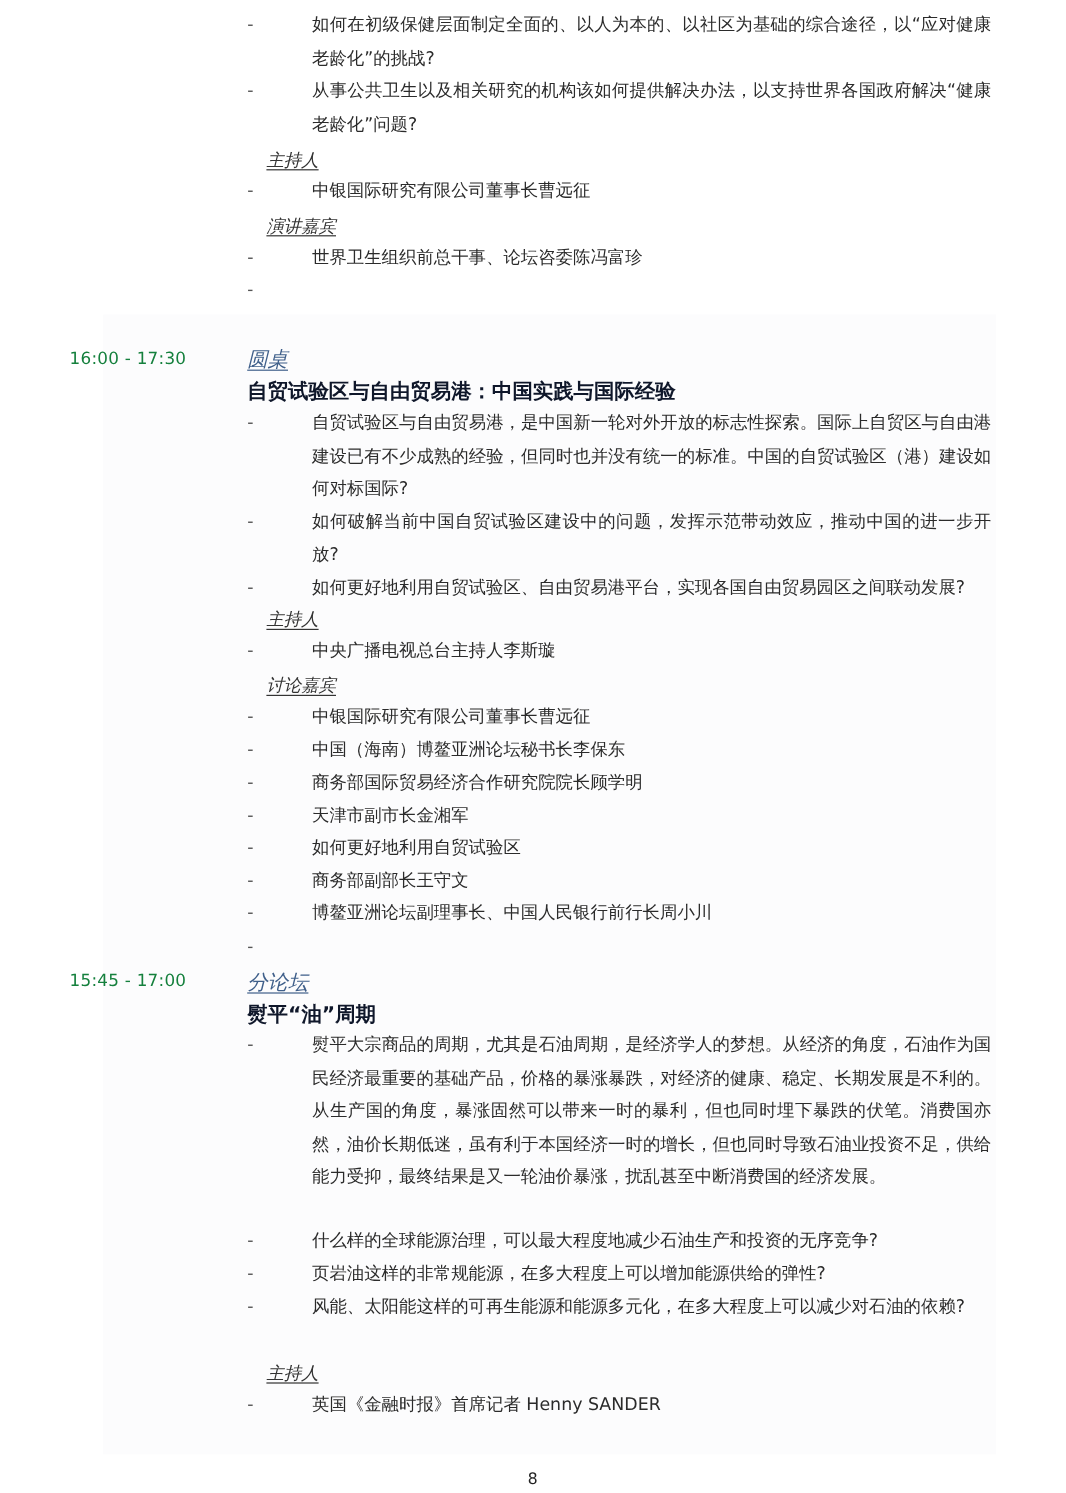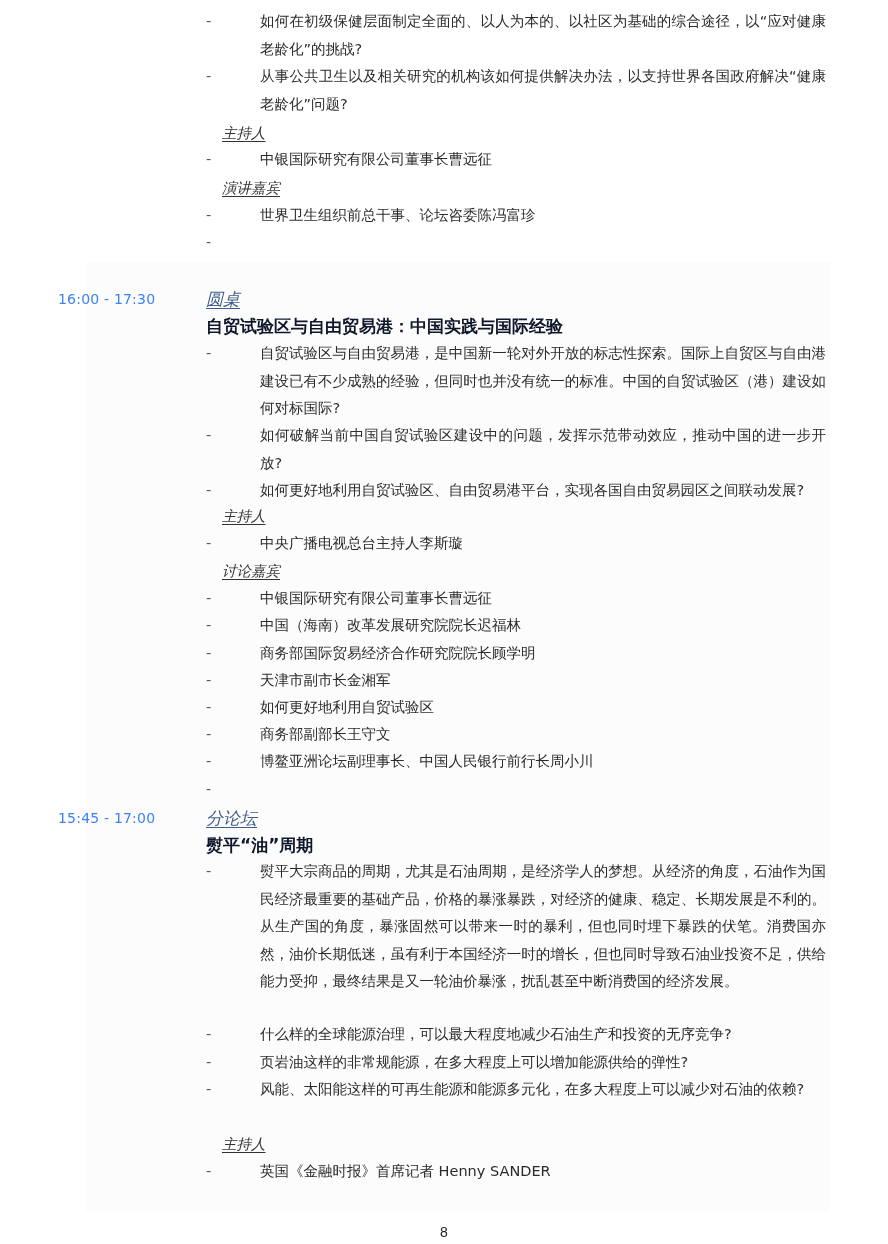--- a/index.html
+++ b/index.html
@@ -7,21 +7,21 @@
     width: 888px; height: 1244px; position: relative; overflow: hidden;
     font-family: "DejaVu Sans", "Liberation Sans", sans-serif;
     color: #2b2b2b;
   }
   .panel {
     position: absolute; left: 86px; top: 262px; width: 744px; height: 950px;
     background: #fcfcfd;
   }
   .content { position: absolute; left: 0; top: 0; width: 888px; }
   .time {
-    position: absolute; left: 58px; font-size: 14px; color: #3b82f6;
+    position: absolute; left: 58px; font-size: 14px; color: #15803d;
     font-family: "DejaVu Sans", sans-serif; letter-spacing: 0.2px;
   }
   .session-type {
     position: absolute; left: 206px; font-size: 17px; color: #3f5f8a;
     font-style: italic; text-decoration: underline; text-underline-offset: 3px;
   }
   .session-title {
     position: absolute; left: 206px; font-size: 17px; color: #0f172a; font-weight: bold;
   }
   .role {
@@ -89,21 +89,21 @@
     <span class="txt">中央广播电视总台主持人李斯璇</span>
   </div>
   <div class="role" style="top:562px">讨论嘉宾</div>
 
   <div class="item" style="top:585px">
     <span class="dash">-</span>
     <span class="txt">中银国际研究有限公司董事长曹远征</span>
   </div>
   <div class="item" style="top:612px">
     <span class="dash">-</span>
-    <span class="txt">中国（海南）改革发展研究院院长迟福林</span>
+    <span class="txt">中国（海南）博鳌亚洲论坛秘书长李保东</span>
   </div>
   <div class="item" style="top:640px">
     <span class="dash">-</span>
     <span class="txt">商务部国际贸易经济合作研究院院长顾学明</span>
   </div>
   <div class="item" style="top:667px">
     <span class="dash">-</span>
     <span class="txt">天津市副市长金湘军</span>
   </div>
   <div class="item" style="top:694px">

